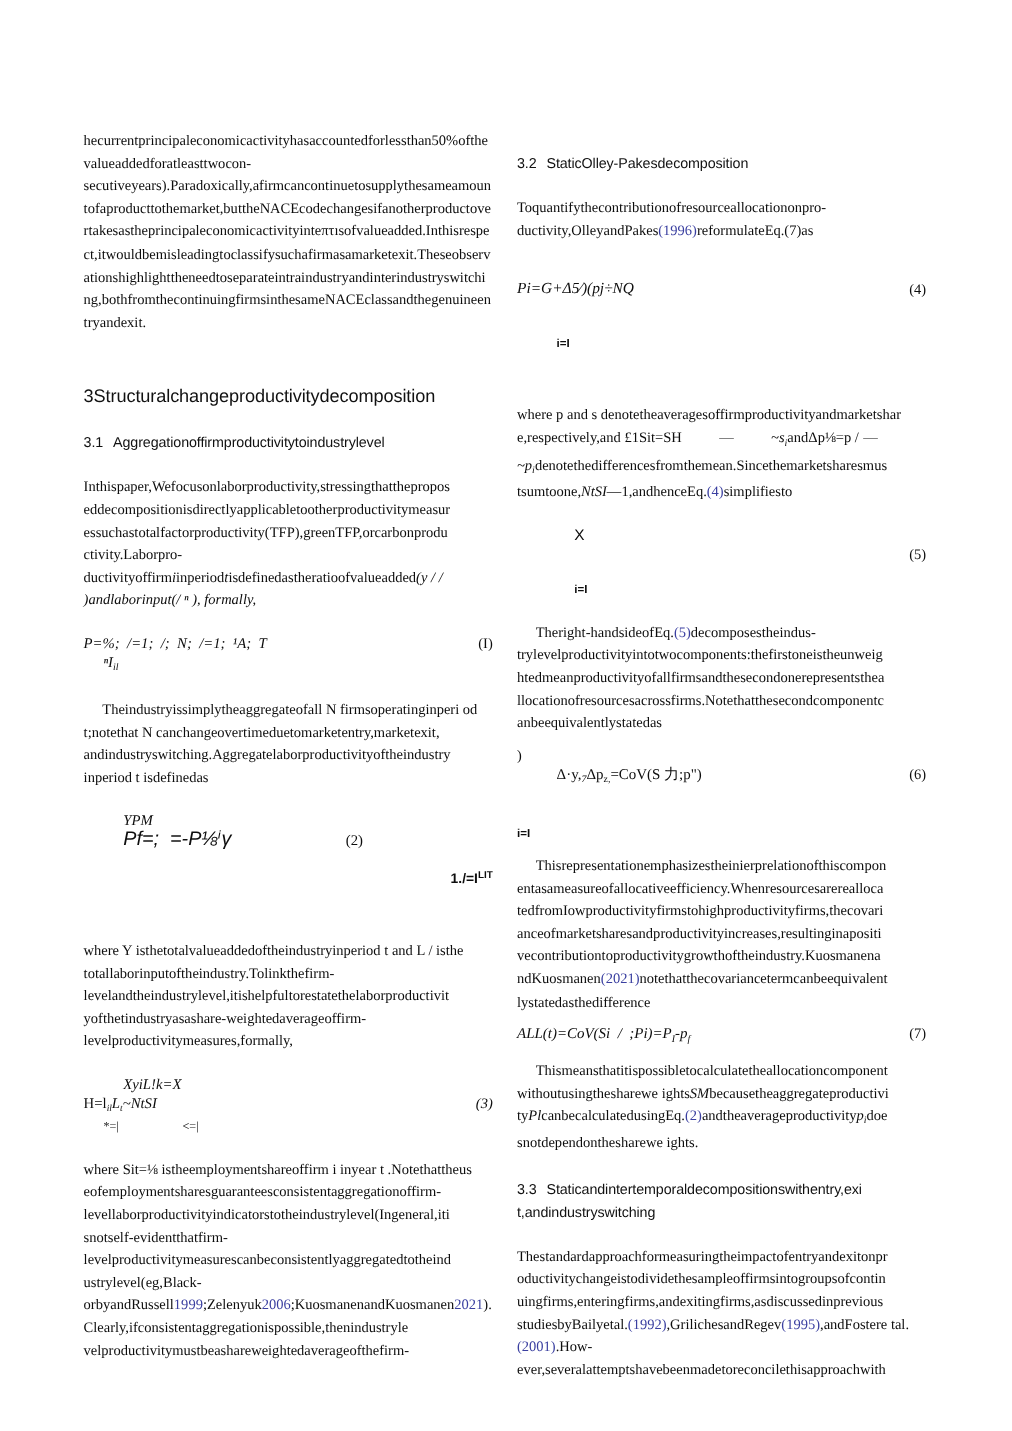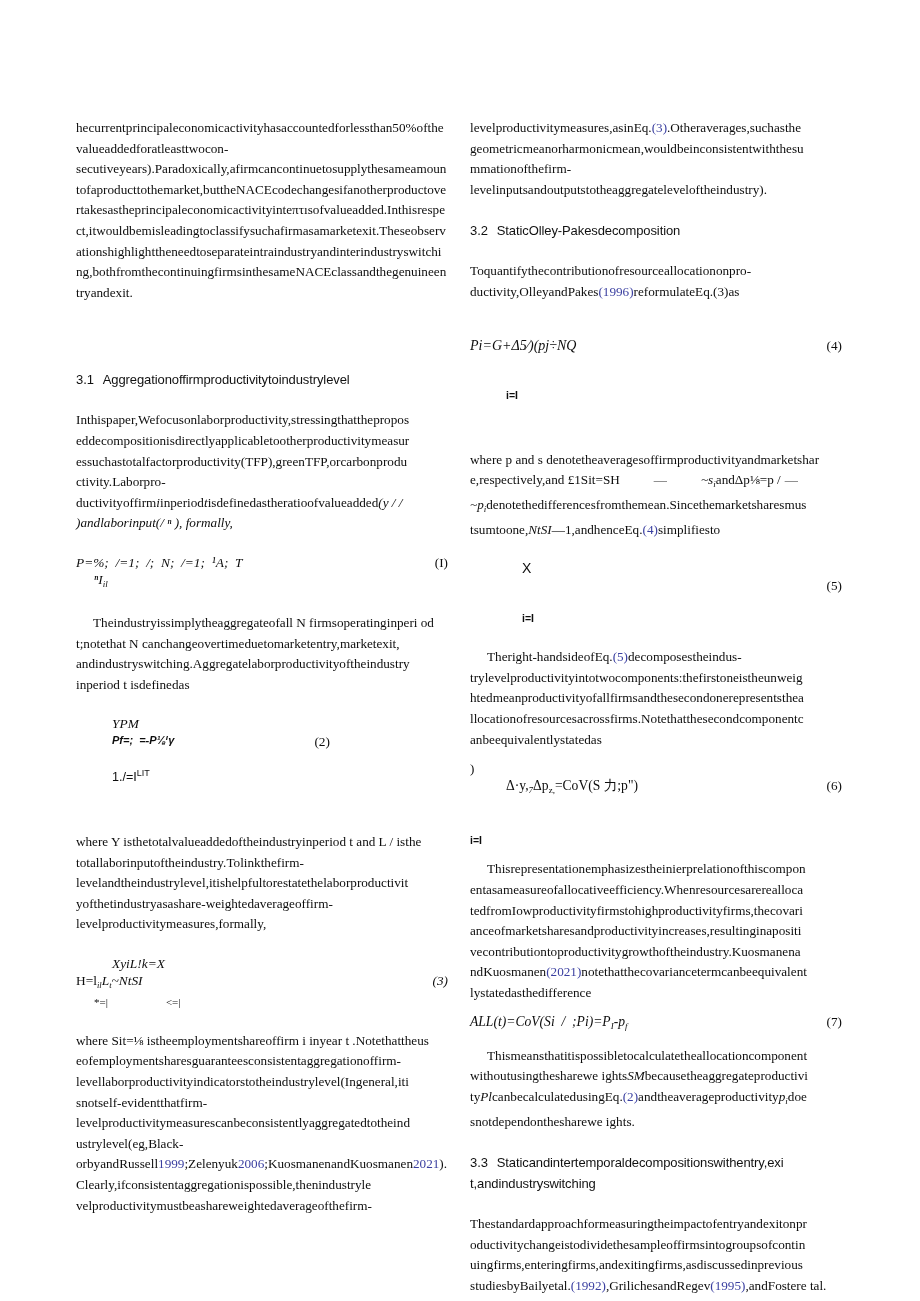--- a/index.html
+++ b/index.html
@@ -102,20 +102,21 @@
 <body>
 
 <div class="page">
 
   <div class="col col-left">
 
     <p class="body">hecurrentprincipaleconomicactivityhasaccountedforlessthan50%ofthevalueaddedforatleasttwocon-secutiveyears).Paradoxically,afirmcancontinuetosupplythesameamountofaproducttothemarket,buttheNACEcodechangesifanotherproductovertakesastheprincipaleconomicactivityinteπτısofvalueadded.Inthisrespect,itwouldbemisleadingtoclassifysuchafirmasamarketexit.Theseobservationshighlighttheneedtoseparateintraindustryandinterindustryswitching,bothfromthecontinuingfirmsinthesameNACEclassandthegenuineentryandexit.</p>
 
     <div class="gap-xl"></div>
 
+    <h1 class="sec">3Structuralchangeproductivitydecomposition</h1>
 
     <div class="gap-md"></div>
 
     <h2 class="subsec">
       <span class="num">3.1</span><span>Aggregationoffirmproductivitytoindustrylevel</span>
     </h2>
 
     <div class="gap-md"></div>
 
     <p class="body">Inthispaper,Wefocusonlaborproductivity,stressingthatthepropos eddecompositionisdirectlyapplicabletootherproductivitymeasur essuchastotalfactorproductivity(TFP),greenTFP,orcarbonprodu ctivity.Laborpro-</p>
@@ -131,22 +132,22 @@
     </div>
 
     <div class="gap-md"></div>
 
     <p class="body indent">Theindustryissimplytheaggregateofall N firmsoperatinginperi od t;notethat N canchangeovertimeduetomarketentry,marketexit, andindustryswitching.Aggregatelaborproductivityoftheindustry inperiod t isdefinedas</p>
 
     <div class="gap-md"></div>
 
     <div class="eq ind-2">
       <div class="eqline"><span class="it">YPM</span></div>
-      <div class="eqline sans" style="font-size:11px;font-style:italic;font-weight:bold;"><span>Pf=;  =-P⅛ⁱγ</span></div>
-      <div class="eqline sans" style="margin-top:16px;font-size:12.6px;font-weight:normal;"><span>1./=I</span><span class="sup">LIT</span></div>
+      <div class="eqline sans" style="font-size:18px;font-style:italic;"><span>Pf=;  =-P⅛ⁱγ</span></div>
+      <div class="eqline sans" style="margin-top:16px;font-size:12.6px;font-weight:bold;text-align:right;"><span>1./=I</span><span class="sup">LIT</span></div>
       <span class="lbl sans" style="top:18px;right:118px;font-size:13.4px;">(2)</span>
     </div>
 
     <div class="gap-xl"></div>
 
     <p class="body">where Y  isthetotalvalueaddedoftheindustryinperiod t and L  / isthe totallaborinputoftheindustry.Tolinkthefirm- levelandtheindustrylevel,itishelpfultorestatethelaborproductivit yofthetindustryasashare-weightedaverageoffirm- levelproductivitymeasures,formally,</p>
 
     <div class="gap-md"></div>
 
     <div class="eq">
@@ -156,31 +157,30 @@
       <span class="lbl ital" style="top:17px;">(3)</span>
     </div>
 
     <div class="gap-md"></div>
 
     <p class="body"><span>where Sit=⅛ istheemploymentshareoffirm i inyear t .Notethattheus eofemploymentsharesguaranteesconsistentaggregationoffirm- levellaborproductivityindicatorstotheindustrylevel(Ingeneral,iti snotself-evidentthatfirm- levelproductivitymeasurescanbeconsistentlyaggregatedtotheind ustrylevel(eg,Black-</span><span>orbyandRussell</span><a class="cite" href="#">1999</a><span>;Zelenyuk</span><a class="cite" href="#">2006</a><span>;KuosmanenandKuosmanen</span><a class="cite" href="#">2021</a><span>).Clearly,ifconsistentaggregationispossible,thenindustryle velproductivitymustbeashareweightedaverageofthefirm-</span></p>
   </div>
 
   <div class="col col-right">
 
-    <p class="body"><span>levelproductivitymeasures,asinEq.</span><a class="cite" href="#">(3)</a><span>.Otheraverages,suchasthe geometricmeanorharmonicmean,wouldbeinconsistentwiththesu mmationofthefirm- levelinputsandoutputstotheaggregateleveloftheindustry).</span></p>
 
     <div class="gap-md"></div>
 
     <h2 class="subsec">
       <span class="num">3.2</span><span>StaticOlley-Pakesdecomposition</span>
     </h2>
 
     <div class="gap-md"></div>
 
-    <p class="body"><span>Toquantifythecontributionofresourceallocationonpro- ductivity,OlleyandPakes</span><a class="cite" href="#">(1996)</a><span>reformulateEq.(3)as</span></p>
+    <p class="body"><span>Toquantifythecontributionofresourceallocationonpro- ductivity,OlleyandPakes</span><a class="cite" href="#">(1996)</a><span>reformulateEq.(7)as</span></p>
 
     <div class="gap-lg"></div>
 
     <div class="eq">
       <div class="eqline it" style="font-size:14px;"><span>Pi=G+Δ5∕)(pj÷NQ</span></div>
       <div class="eqline bsans ind-2"><span>i=I</span></div>
       <span class="lbl">(4)</span>
     </div>
 
     <div class="gap-xl"></div>

